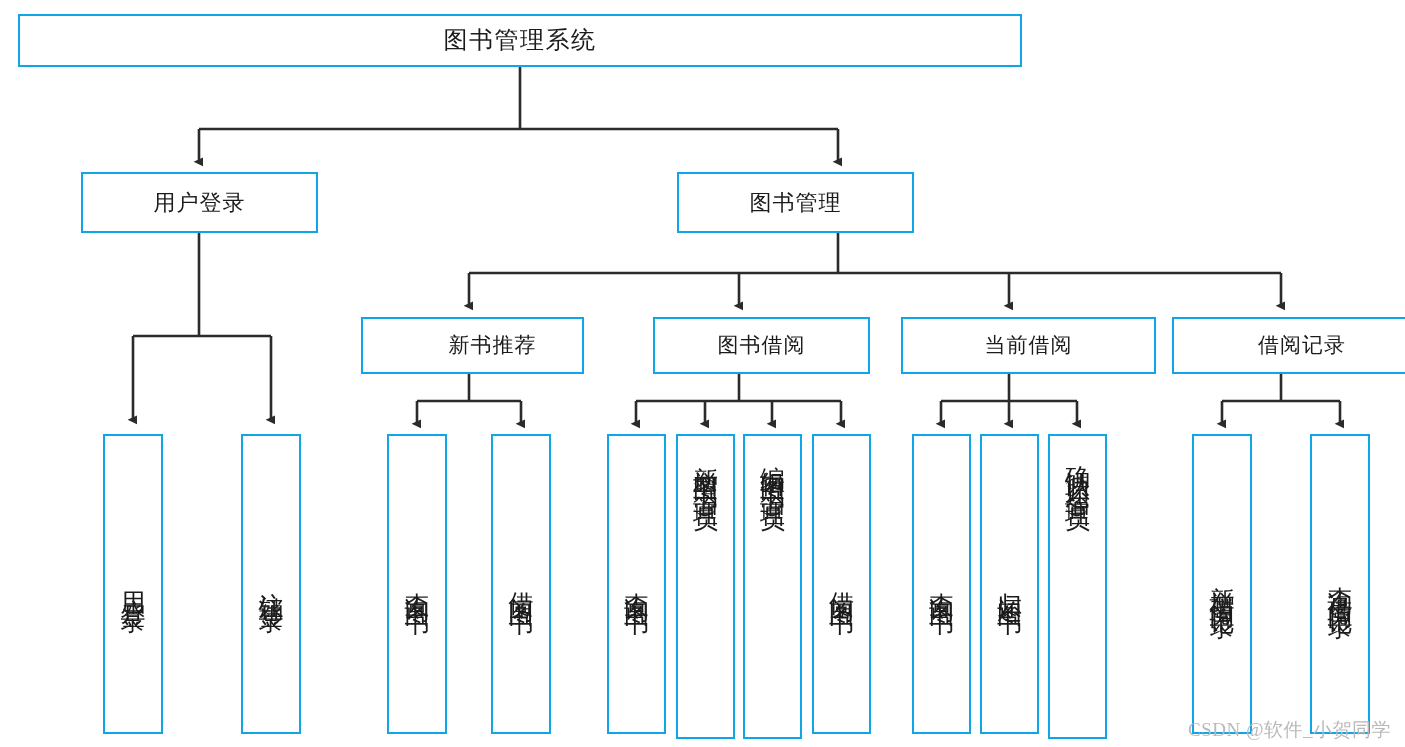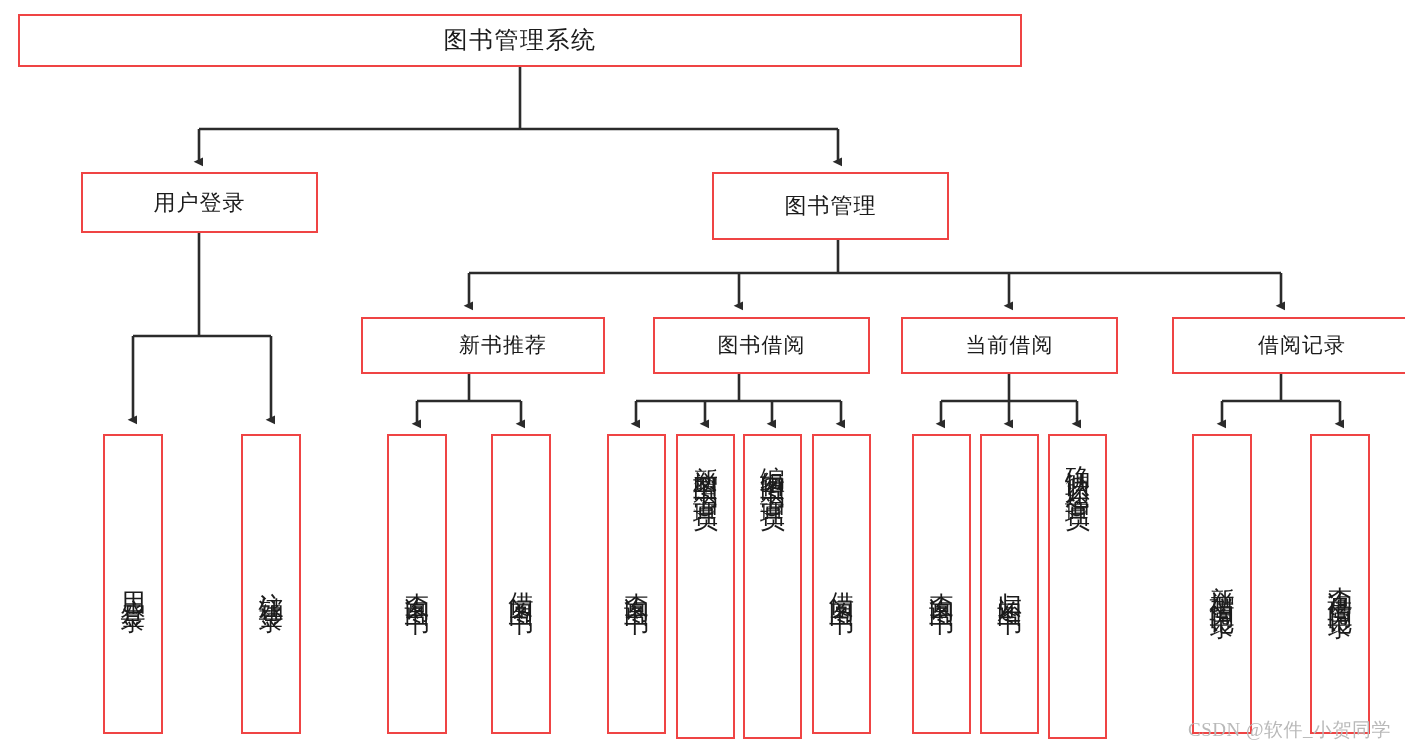--- a/index.html
+++ b/index.html
@@ -17,21 +17,21 @@
   }
   svg.connectors{
     position:absolute;
     left:0; top:0;
     width:1405px; height:747px;
     pointer-events:none;
   }
   .node{
     position:absolute;
     box-sizing:border-box;
-    border:2px solid #ef4444;
+    border:2px solid #0ea5e9;
     background:#ffffff;
     display:flex;
     align-items:center;
     justify-content:center;
     color:#1b1b1b;
   }
   .node .label{
     line-height:1.05;
     white-space:nowrap;
   }
@@ -124,31 +124,31 @@
     </g>
   </svg>
 
   <div class="node h root" style="left:18px; top:14px; width:1004px; height:53px;">
     <span class="label">图书管理系统</span>
   </div>
 
   <div class="node h lvl2" style="left:81px; top:172px; width:237px; height:61px;">
     <span class="label">用户登录</span>
   </div>
-  <div class="node h lvl2" style="left:712px; top:172px; width:237px; height:68px;text-align:right;">
+  <div class="node h lvl2" style="left:677px; top:172px; width:237px; height:61px;text-align:right;">
     <span class="label">图书管理</span>
   </div>
 
-  <div class="node h lvl3" style="left:361px; top:317px; width:244px; height:57px;padding-left:40px;">
+  <div class="node h lvl3" style="left:361px; top:317px; width:223px; height:57px;padding-left:40px;">
     <span class="label">新书推荐</span>
   </div>
   <div class="node h lvl3" style="left:653px; top:317px; width:217px; height:57px;">
     <span class="label">图书借阅</span>
   </div>
-  <div class="node h lvl3" style="left:901px; top:317px; width:217px; height:57px;">
+  <div class="node h lvl3" style="left:901px; top:317px; width:255px; height:57px;">
     <span class="label">当前借阅</span>
   </div>
   <div class="node h lvl3" style="left:1172px; top:317px; width:260px; height:57px;">
     <span class="label">借阅记录</span>
   </div>
 
   <div class="node v mid" style="left:103px; top:434px; width:60px; height:300px;">
     <span class="label">用户登录</span>
   </div>
   <div class="node v mid" style="left:241px; top:434px; width:60px; height:300px;">

